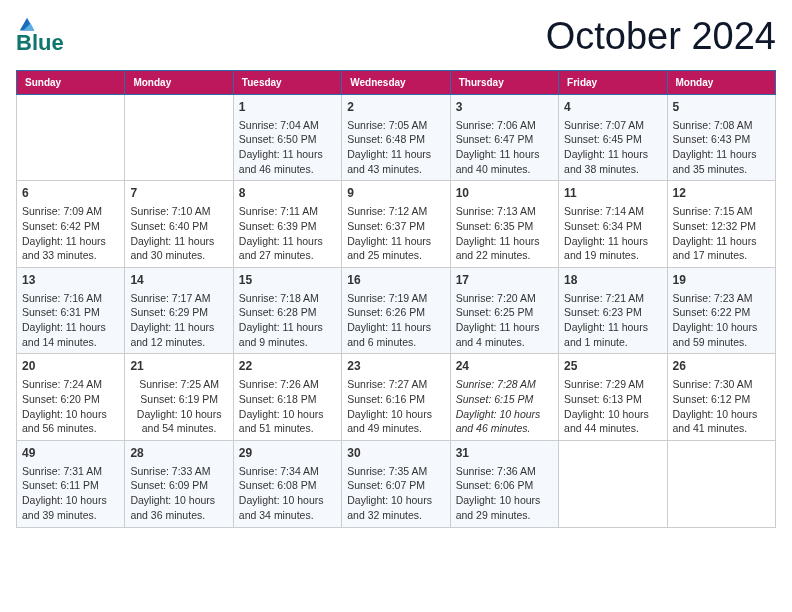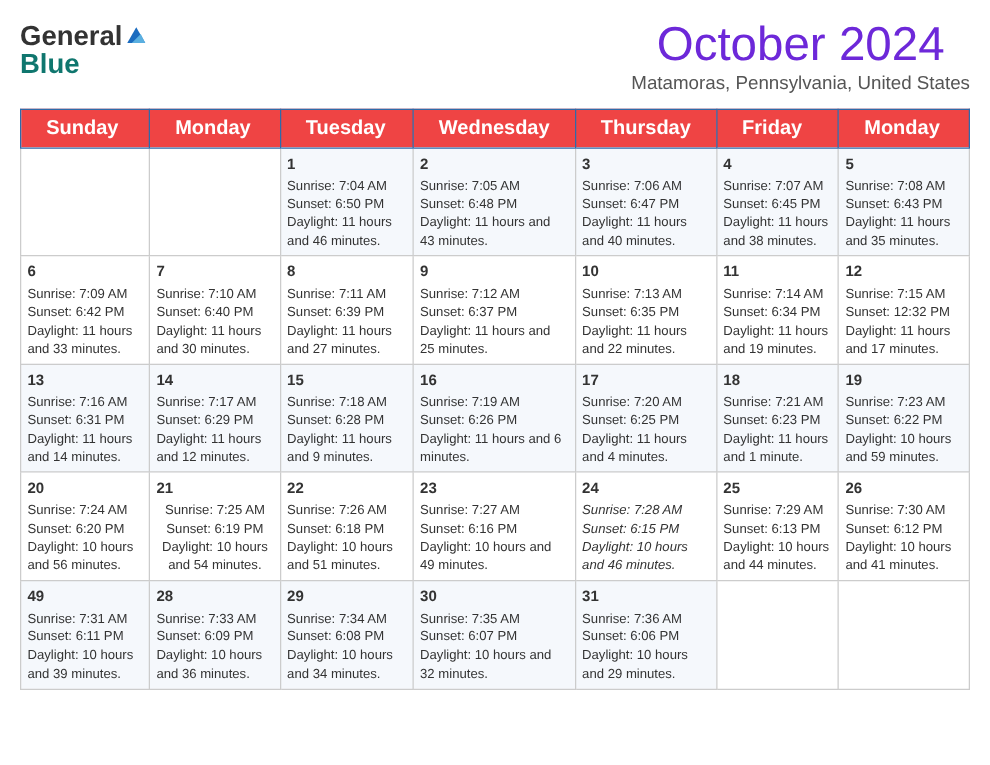--- a/index.html
+++ b/index.html
@@ -34,39 +34,38 @@
       width: 18px;
       height: 18px;
       margin-left: 2px;
     }
     .title-block {
       text-align: right;
     }
     .month-title {
       font-size: 38px;
       font-weight: 300;
-      color: #6d28d9;
+      color: #0f172a;
       line-height: 1.1;
-      text-align: center;
     }
     .subtitle {
       font-size: 15px;
       color: #555;
     }
     table {
       width: 100%;
       border-collapse: collapse;
       font-size: 11px;
     }
     thead th {
-      background: #ef4444;
+      background: #be185d;
       color: #fff;
-      padding: 6px 20px;
+      padding: 6px 8px;
       text-align: left;
-      font-size: 16px;
+      font-size: 10px;
       font-weight: bold;
       border: 1px solid #2e6aaa;
     }
     tbody td {
       border: 1px solid #ccc;
       vertical-align: top;
       padding: 4px 5px;
       min-height: 70px;
       width: calc(100% / 7);
       color: #333;
@@ -91,33 +90,31 @@
     .empty-cell {
       background: #fff !important;
     }
   </style>
 </head>
 <body>
 
 <div class="header">
   <div class="logo">
     <div class="logo-text">
-      <span class="logo-general">General</span>
       <svg class="logo-icon" viewBox="0 0 20 20">
         <polygon points="2,16 10,2 18,16" fill="#1a6bbf"></polygon>
         <polygon points="6,16 14,8 18,16" fill="#5aafe0"></polygon>
       </svg>
     </div>
     <div style="margin-top:-4px;">
       <span class="logo-blue" style="font-size:22px;font-weight:bold;color:#0f766e;">Blue</span>
     </div>
   </div>
   <div class="title-block">
     <div class="month-title">October 2024</div>
-    <div class="subtitle">Matamoras, Pennsylvania, United States</div>
   </div>
 </div>
 
 <table>
   <thead>
     <tr id="header-row">
     <th>Sunday</th>
         <th>Monday</th>
         <th>Tuesday</th>
         <th>Wednesday</th>

